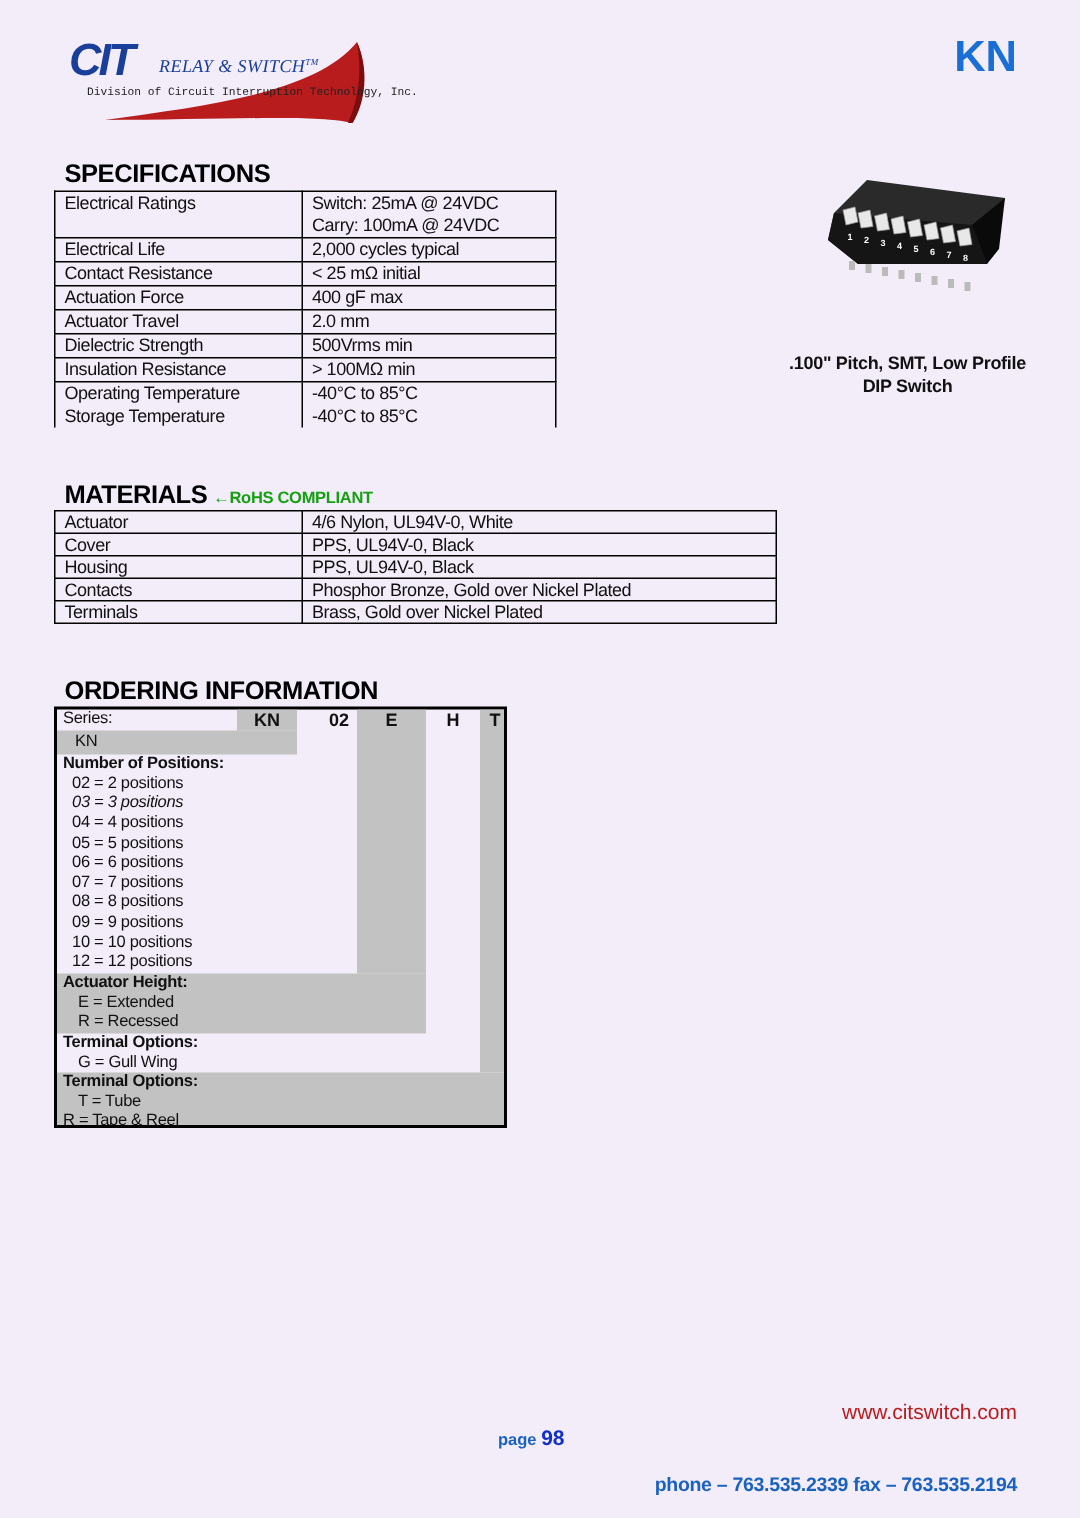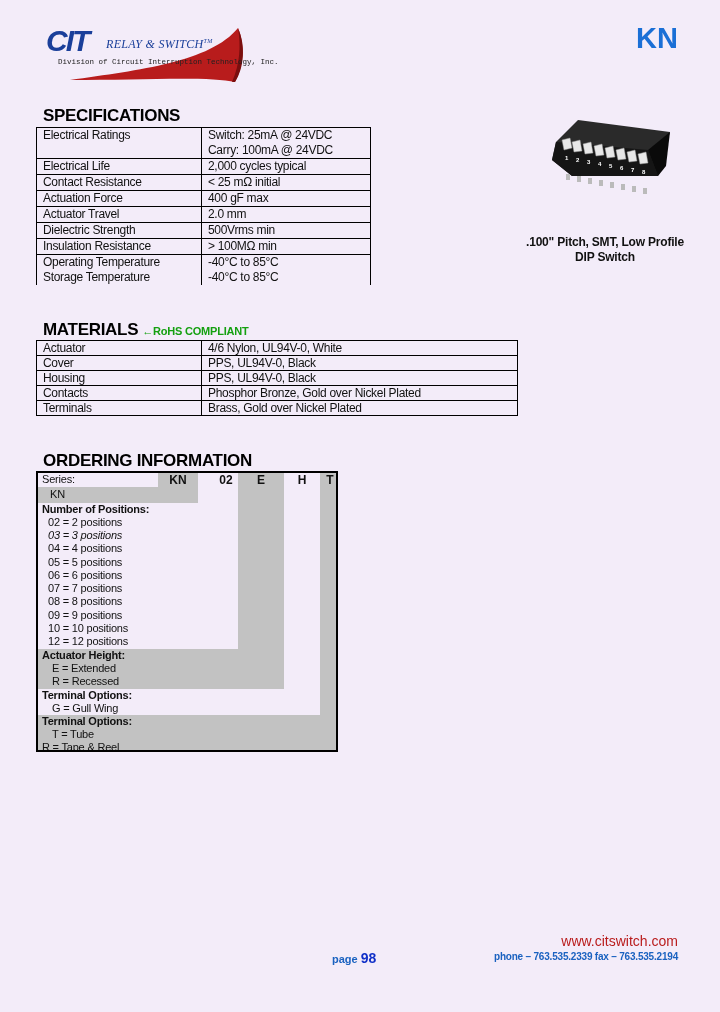--- a/index.html
+++ b/index.html
@@ -74,21 +74,21 @@
     left: 36px; top: 471px; width: 302px; height: 281px;
     border: 2px solid #000; box-sizing: border-box; overflow: hidden;
   }
   .order .g { position: absolute; background: #c2c2c2; }
   .order .t { position: absolute; font-size: 11px; line-height: 13.2px; white-space: nowrap; letter-spacing: -0.2px; }
   .order .b { font-weight: bold; }
   .order .hdr { position: absolute; top: 0; font-weight: bold; font-size: 12px; text-align: center; line-height: 14px; }
 
   
   .footer-url { right: 42px; top: 933px; font-weight: normal; font-size: 14px; color: #b91c1c; }
-  .footer-contact { right: 42px; top: 951px; font-weight: bold; font-size: 10px; color: #1a62c0; letter-spacing: -0.2px; }
+  .footer-contact { right: 42px; top: 982px; font-weight: bold; font-size: 13px; color: #1a62c0; letter-spacing: -0.2px; }
   .footer-page { left: 332px; top: 950px; font-weight: bold; font-size: 11px; color: #1a62c0; }
   .footer-page .num { font-size: 14px; color: #1030c8; }
 </style>
 </head>
 <body>
 
 <div class="abs logo">
   <svg class="logo-swoosh" width="190" height="62" viewBox="0 0 190 62">
     <path d="M10 56 C 80 46, 150 38, 178 4 C 185 20, 184 42, 175 58 C 150 52, 80 56, 10 56 Z" fill="#b81c1c"></path>
     <path d="M178 4 C 186 22, 184 44, 175 58 L 172 58 C 180 40, 181 22, 178 4 Z" fill="#7a0e0e"></path>

